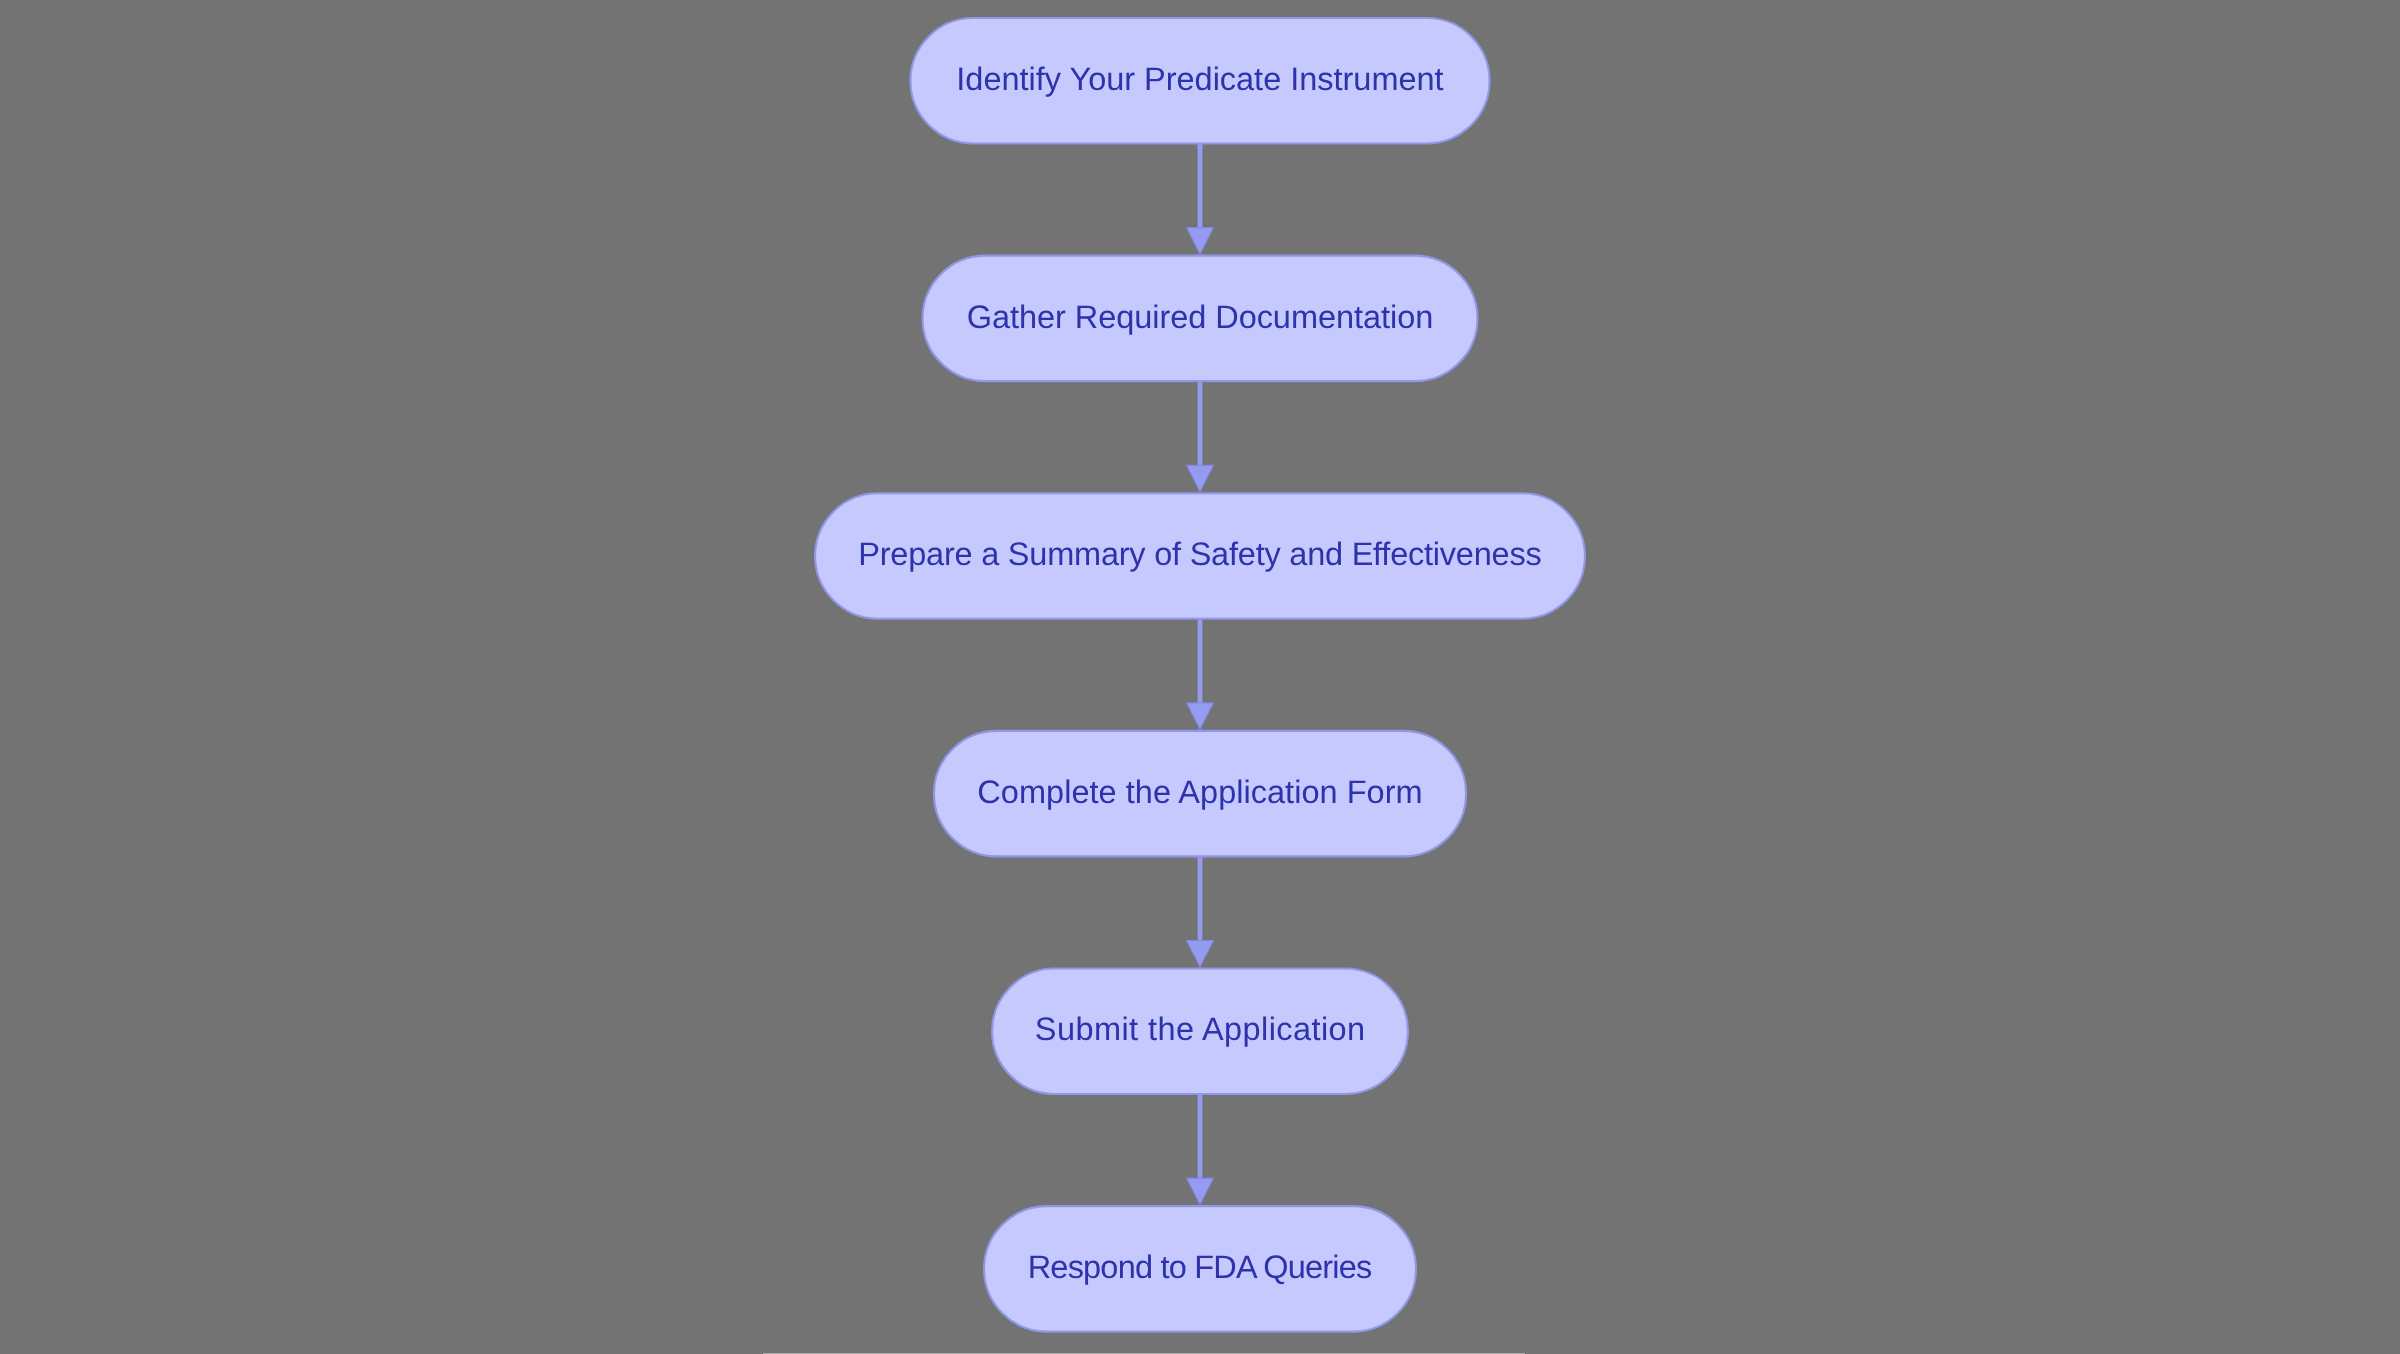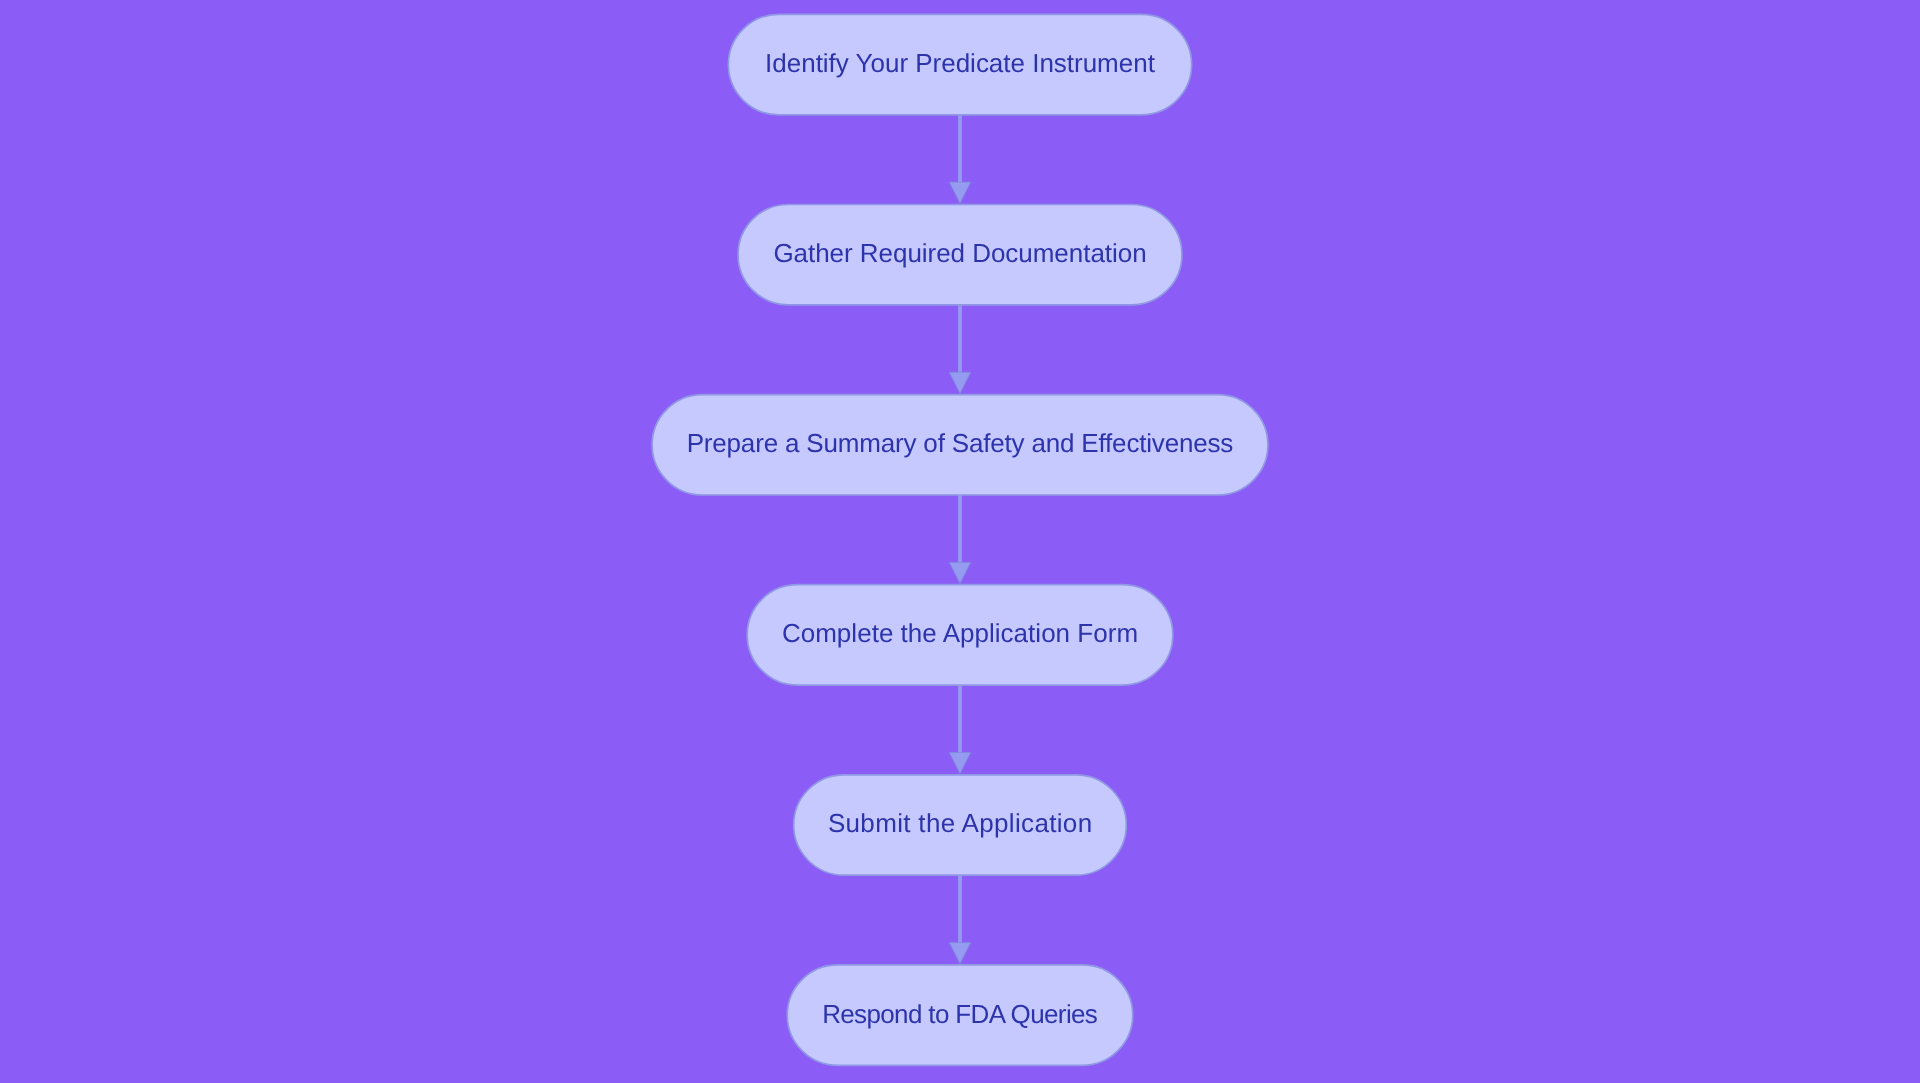--- a/index.html
+++ b/index.html
@@ -11,21 +11,21 @@
   body {
     width: 1920px;
     height: 1083px;
     overflow: hidden;
     font-family: "Liberation Sans", sans-serif;
   }
   #flowchart-canvas {
     position: relative;
     width: 1920px;
     height: 1083px;
-    background: #8b5cf6;
+    background: #737373;
   }
   svg.flowchart-svg {
     position: absolute;
     left: 0;
     top: 0;
     width: 1920px;
     height: 1083px;
     display: block;
     shape-rendering: geometricPrecision;
   }

